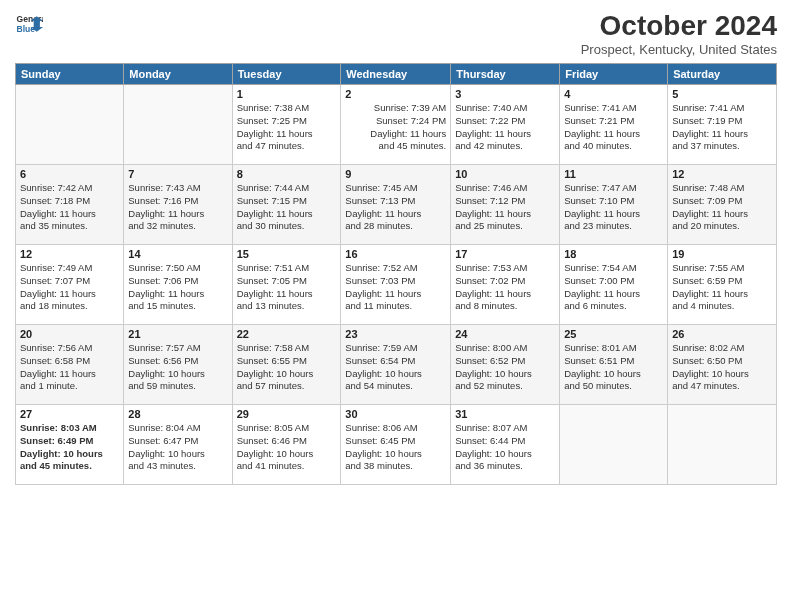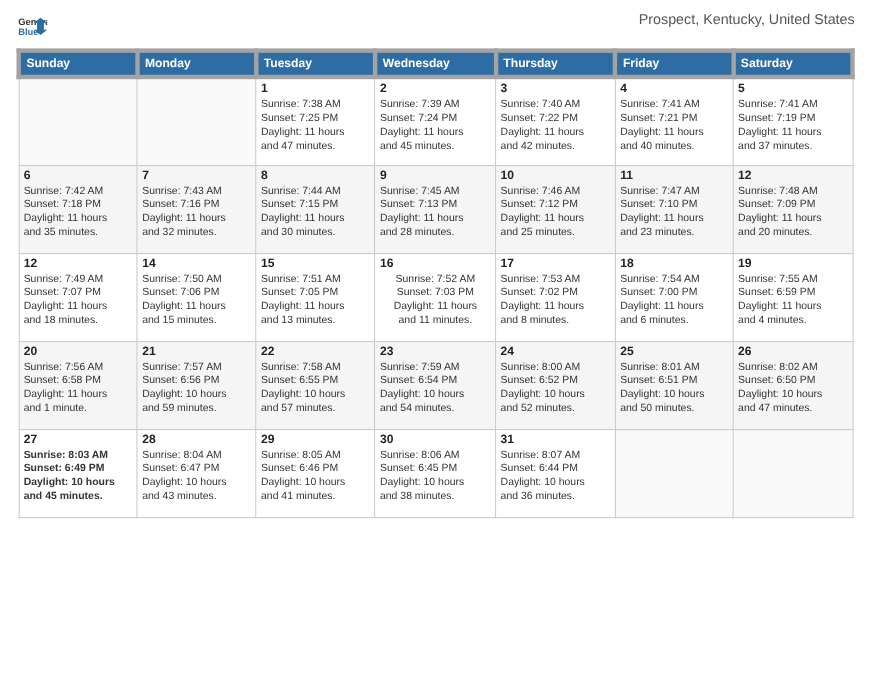--- a/index.html
+++ b/index.html
@@ -47,21 +47,21 @@
       border-collapse: collapse;
       font-size: 10px;
     }
     .calendar-table th {
       background-color: #2e6da4;
       color: #fff;
       text-align: left;
       padding: 4px 5px;
       font-size: 11px;
       font-weight: bold;
-      border: 4px solid #a3a3a3;
+      border: 1px solid #a3a3a3;
     }
     .calendar-table td {
       border: 1px solid #ccc;
       vertical-align: top;
       padding: 3px 4px;
       width: 113px;
       height: 80px;
       background: #fff;
     }
     .calendar-table tr:nth-child(even) td {
@@ -88,20 +88,21 @@
 <div class="page">
   <div class="header">
     <div class="logo">
       <svg class="logo-icon" viewBox="0 0 36 36">
         <text x="2" y="16" font-size="11" font-weight="bold" fill="#333" font-family="Arial">General</text>
         <text x="2" y="28" font-size="11" font-weight="bold" fill="#2e6da4" font-family="Arial">Blue</text>
         <polygon points="28,8 36,14 32,14 32,22 36,22 28,28 20,22 24,22 24,14 20,14" fill="#2e6da4"></polygon>
       </svg>
     </div>
     <div class="title-block">
+      <div class="month-title">October 2024</div>
       <div class="location">Prospect, Kentucky, United States</div>
     </div>
   </div>
 
   <table class="calendar-table">
     <thead>
       <tr id="header-row">
       <th>Sunday</th>
           <th>Monday</th>
           <th>Tuesday</th>
@@ -117,21 +118,21 @@
           <td class="empty-cell"></td>
           <td>
             <div class="day-number">1</div>
             <div class="day-info" style="white-space: pre-line;">Sunrise: 7:38 AM
 Sunset: 7:25 PM
 Daylight: 11 hours
 and 47 minutes.</div>
           </td>
           <td>
             <div class="day-number">2</div>
-            <div class="day-info" style="white-space: pre-line;">Sunrise: 7:39 AM
+            <div class="day-info" style="white-space: pre-line; text-align: right;">Sunrise: 7:39 AM
 Sunset: 7:24 PM
 Daylight: 11 hours
 and 45 minutes.</div>
           </td>
           <td>
             <div class="day-number">3</div>
             <div class="day-info" style="white-space: pre-line;">Sunrise: 7:40 AM
 Sunset: 7:22 PM
 Daylight: 11 hours
 and 42 minutes.</div>
@@ -219,21 +220,21 @@
           </td>
           <td>
             <div class="day-number">15</div>
             <div class="day-info" style="white-space: pre-line;">Sunrise: 7:51 AM
 Sunset: 7:05 PM
 Daylight: 11 hours
 and 13 minutes.</div>
           </td>
           <td>
             <div class="day-number">16</div>
-            <div class="day-info" style="white-space: pre-line; text-align: center;">Sunrise: 7:52 AM
+            <div class="day-info" style="white-space: pre-line;">Sunrise: 7:52 AM
 Sunset: 7:03 PM
 Daylight: 11 hours
 and 11 minutes.</div>
           </td>
           <td>
             <div class="day-number">17</div>
             <div class="day-info" style="white-space: pre-line;">Sunrise: 7:53 AM
 Sunset: 7:02 PM
 Daylight: 11 hours
 and 8 minutes.</div>

